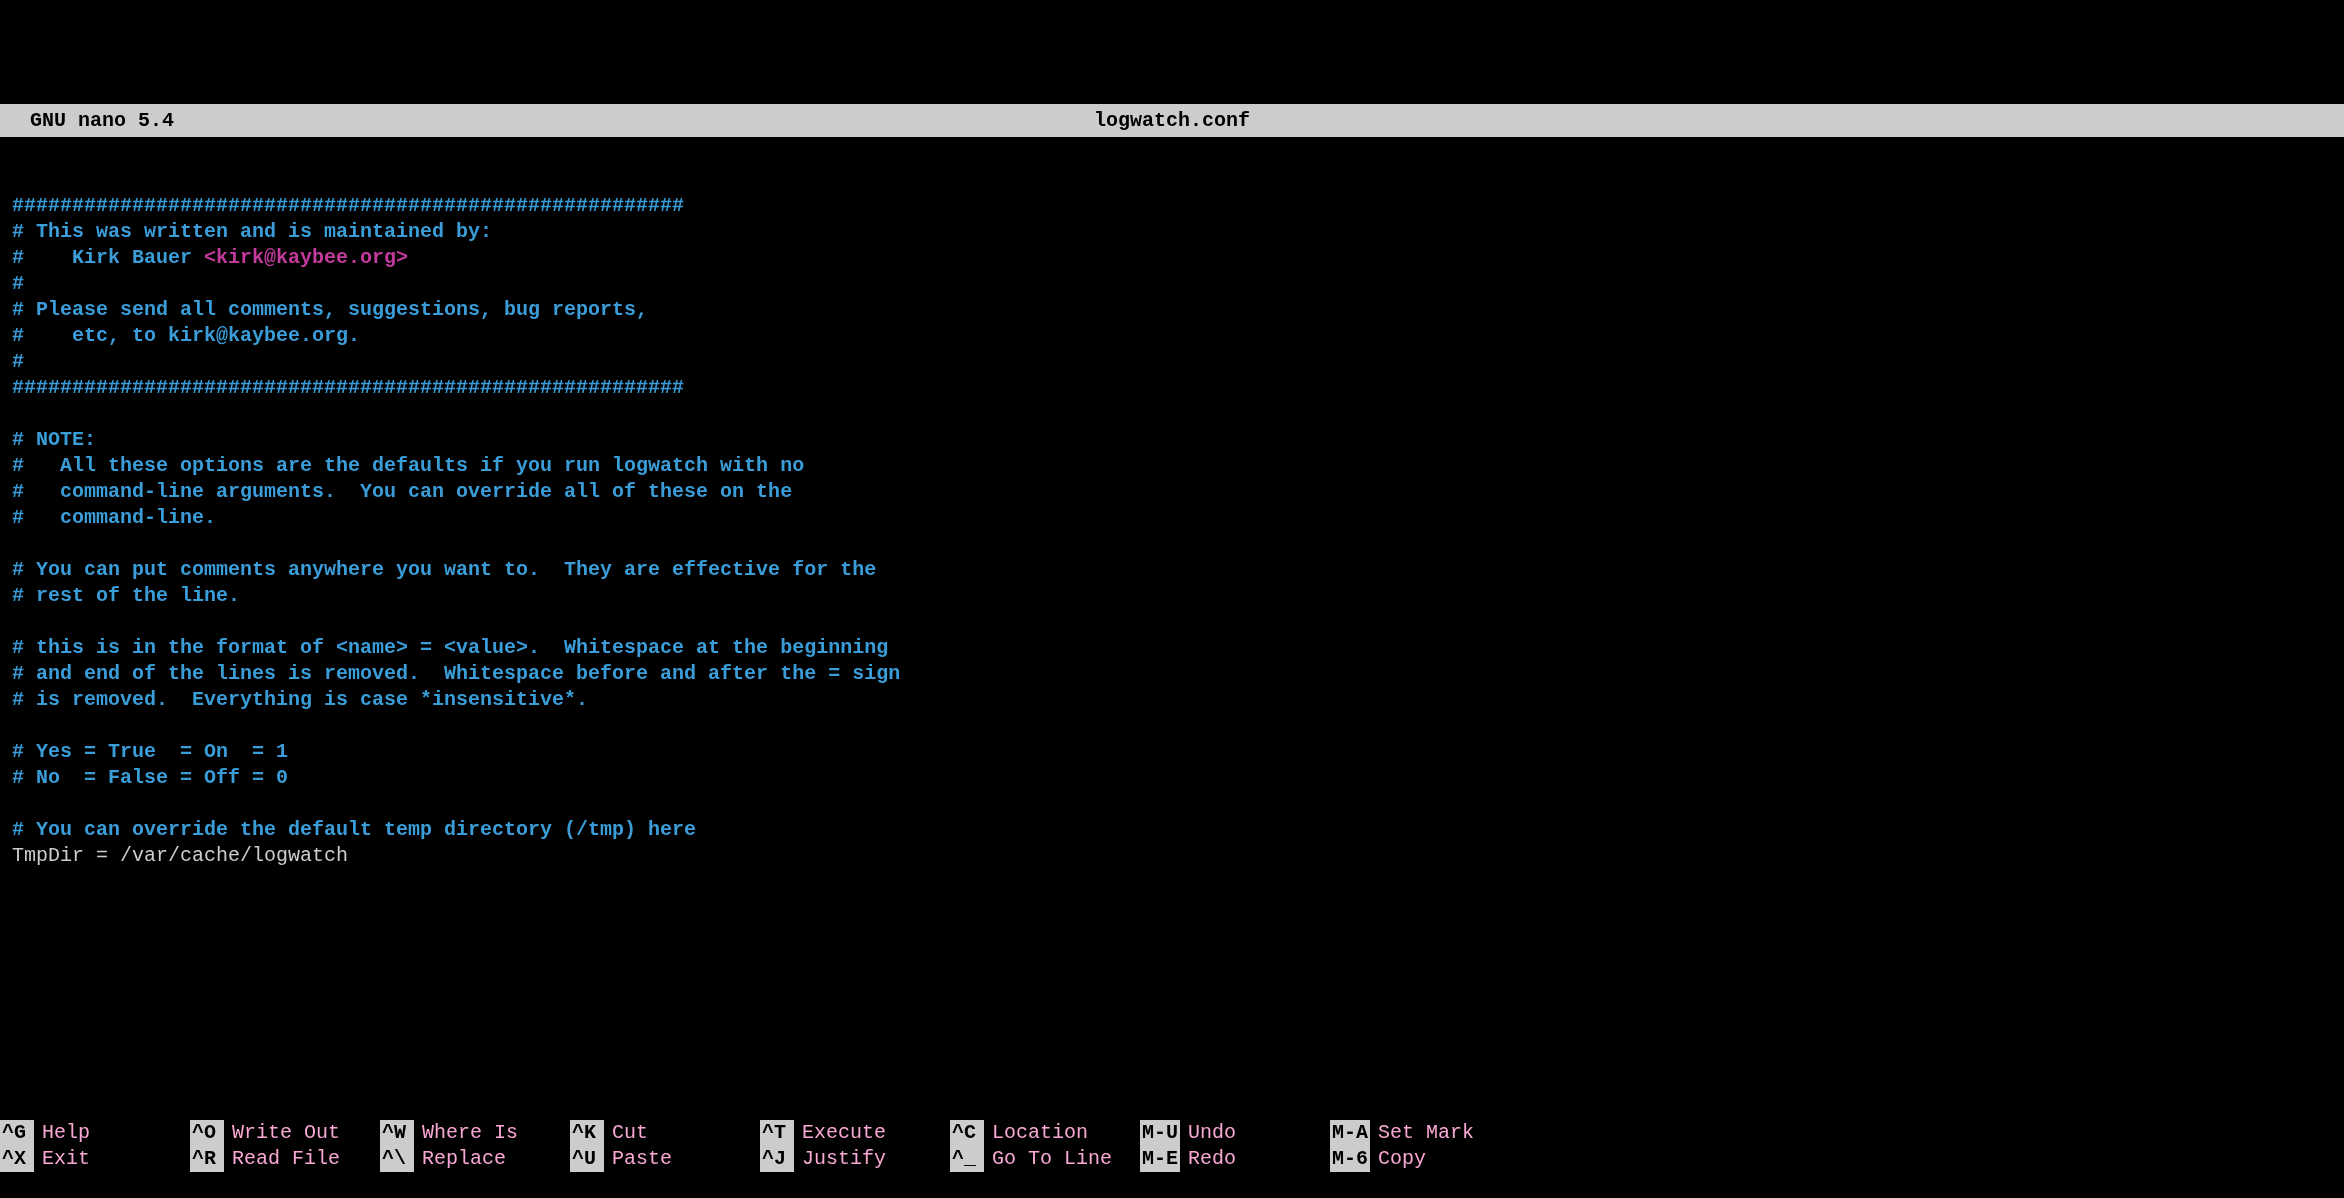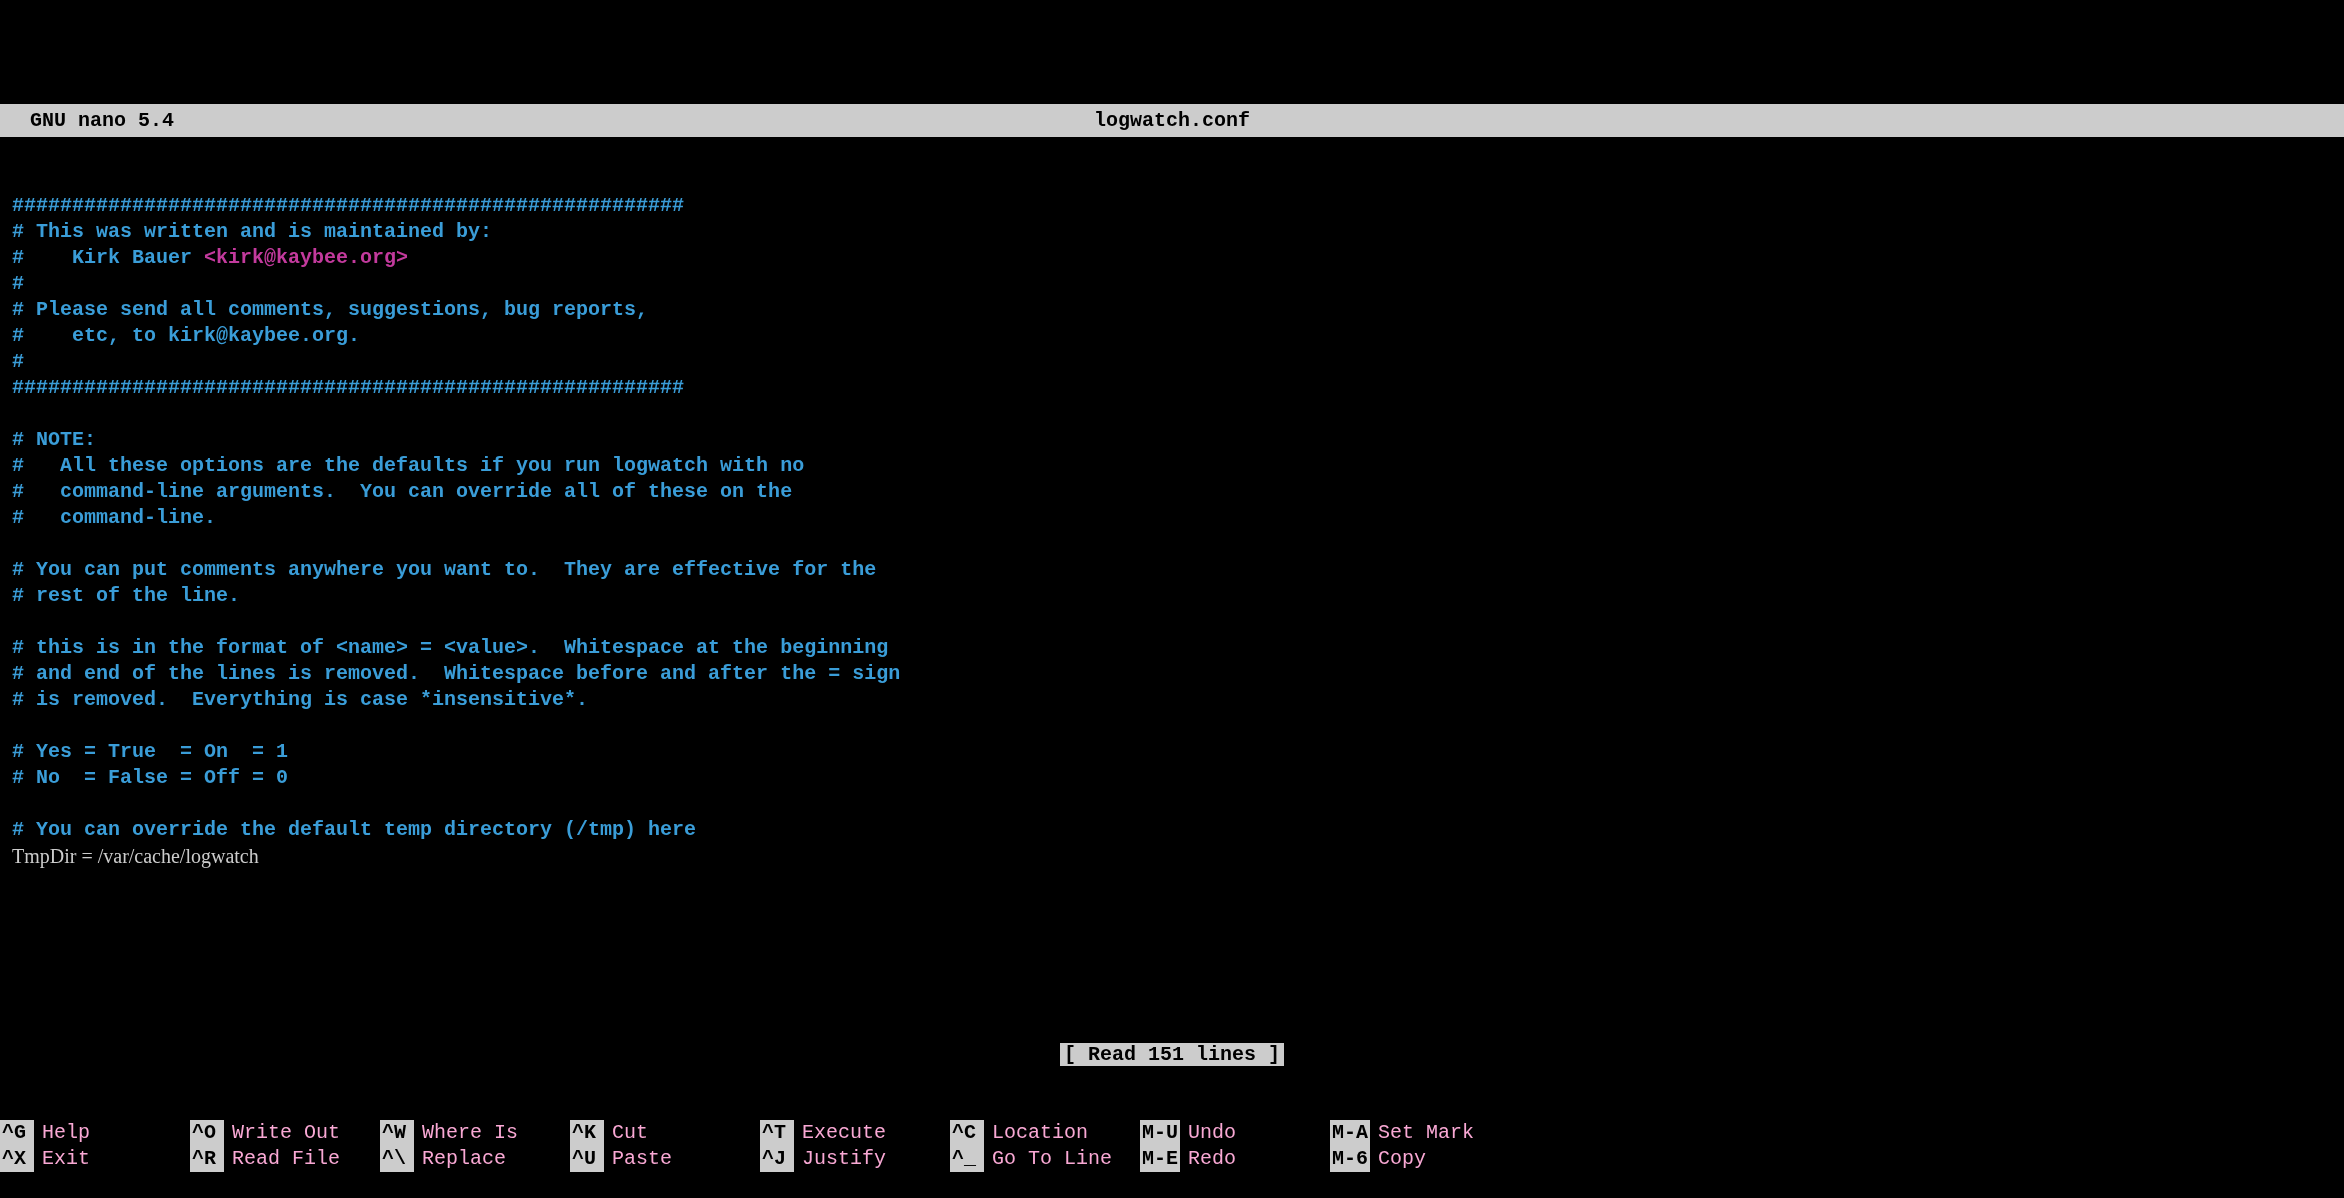--- a/index.html
+++ b/index.html
@@ -24,21 +24,21 @@
     padding: 0 12px;
     font-weight: bold;
   }
   .titlebar .left { position: absolute; left: 30px; }
   .titlebar .center { position: absolute; left: 50%; transform: translateX(-50%); }
   .editor {
     padding: 4px 12px 0 12px;
   }
   .comment { color: #3a9dd8; font-weight: bold; }
   .email   { color: #c33a9d; font-weight: bold; text-align: center; }
-  .plain   { color: #ccc; font-family: Liberation Serif, serif; }
+  .plain   { color: #ccc; }
   .status-area { position: absolute; left: 0; right: 0; bottom: 0; }
   .readline {
     text-align: center;
     color: #000;
   }
   .readline span {
     background: #ccc;
     color: #000;
     font-weight: bold;
     padding: 0 4px;
@@ -70,18 +70,17 @@
 
 
 <div class="titlebar">
   <span class="left">GNU nano 5.4</span>
   <span class="center">logwatch.conf</span>
 </div>
 
 <div class="editor" id="editor"><div><span class="comment">########################################################</span></div><div><span class="comment"># This was written and is maintained by:</span></div><div><span class="comment">#    Kirk Bauer </span><span class="email">&lt;kirk@kaybee.org&gt;</span></div><div><span class="comment">#</span></div><div><span class="comment"># Please send all comments, suggestions, bug reports,</span></div><div><span class="comment">#    etc, to kirk@kaybee.org.</span></div><div><span class="comment">#</span></div><div><span class="comment">########################################################</span></div><div>&nbsp;</div><div><span class="comment"># NOTE:</span></div><div><span class="comment">#   All these options are the defaults if you run logwatch with no</span></div><div><span class="comment">#   command-line arguments.  You can override all of these on the</span></div><div><span class="comment">#   command-line.</span></div><div>&nbsp;</div><div><span class="comment"># You can put comments anywhere you want to.  They are effective for the</span></div><div><span class="comment"># rest of the line.</span></div><div>&nbsp;</div><div><span class="comment"># this is in the format of &lt;name&gt; = &lt;value&gt;.  Whitespace at the beginning</span></div><div><span class="comment"># and end of the lines is removed.  Whitespace before and after the = sign</span></div><div><span class="comment"># is removed.  Everything is case *insensitive*.</span></div><div>&nbsp;</div><div><span class="comment"># Yes = True  = On  = 1</span></div><div><span class="comment"># No  = False = Off = 0</span></div><div>&nbsp;</div><div><span class="comment"># You can override the default temp directory (/tmp) here</span></div><div><span class="plain">TmpDir = /var/cache/logwatch</span></div></div>
 
 <div class="status-area">
-  <div class="readline"><span>[ Read 151 lines ]</span></div>
   <div class="shortcut-rows" id="shortcut-rows"><div class="shortcut-row"><div class="shortcut" style="width: 190px;"><span class="key">^G</span><span class="label">Help</span></div><div class="shortcut" style="width: 190px;"><span class="key">^O</span><span class="label">Write Out</span></div><div class="shortcut" style="width: 190px;"><span class="key">^W</span><span class="label">Where Is</span></div><div class="shortcut" style="width: 190px;"><span class="key">^K</span><span class="label">Cut</span></div><div class="shortcut" style="width: 190px;"><span class="key">^T</span><span class="label">Execute</span></div><div class="shortcut" style="width: 190px;"><span class="key">^C</span><span class="label">Location</span></div><div class="shortcut" style="width: 190px;"><span class="key">M-U</span><span class="label">Undo</span></div><div class="shortcut" style="width: 190px;"><span class="key">M-A</span><span class="label">Set Mark</span></div></div><div class="shortcut-row"><div class="shortcut" style="width: 190px;"><span class="key">^X</span><span class="label">Exit</span></div><div class="shortcut" style="width: 190px;"><span class="key">^R</span><span class="label">Read File</span></div><div class="shortcut" style="width: 190px;"><span class="key">^\</span><span class="label">Replace</span></div><div class="shortcut" style="width: 190px;"><span class="key">^U</span><span class="label">Paste</span></div><div class="shortcut" style="width: 190px;"><span class="key">^J</span><span class="label">Justify</span></div><div class="shortcut" style="width: 190px;"><span class="key">^_</span><span class="label">Go To Line</span></div><div class="shortcut" style="width: 190px;"><span class="key">M-E</span><span class="label">Redo</span></div><div class="shortcut" style="width: 190px;"><span class="key">M-6</span><span class="label">Copy</span></div></div></div>
 </div>
 
 
 
 
 </body></html>

